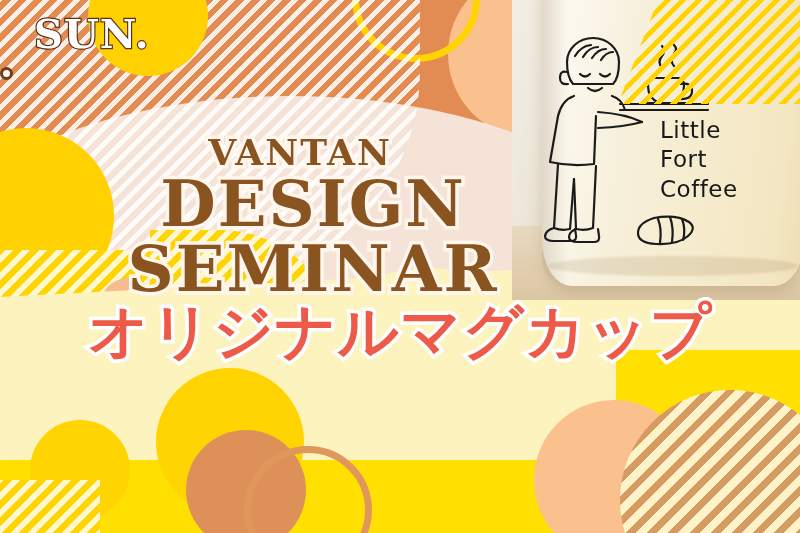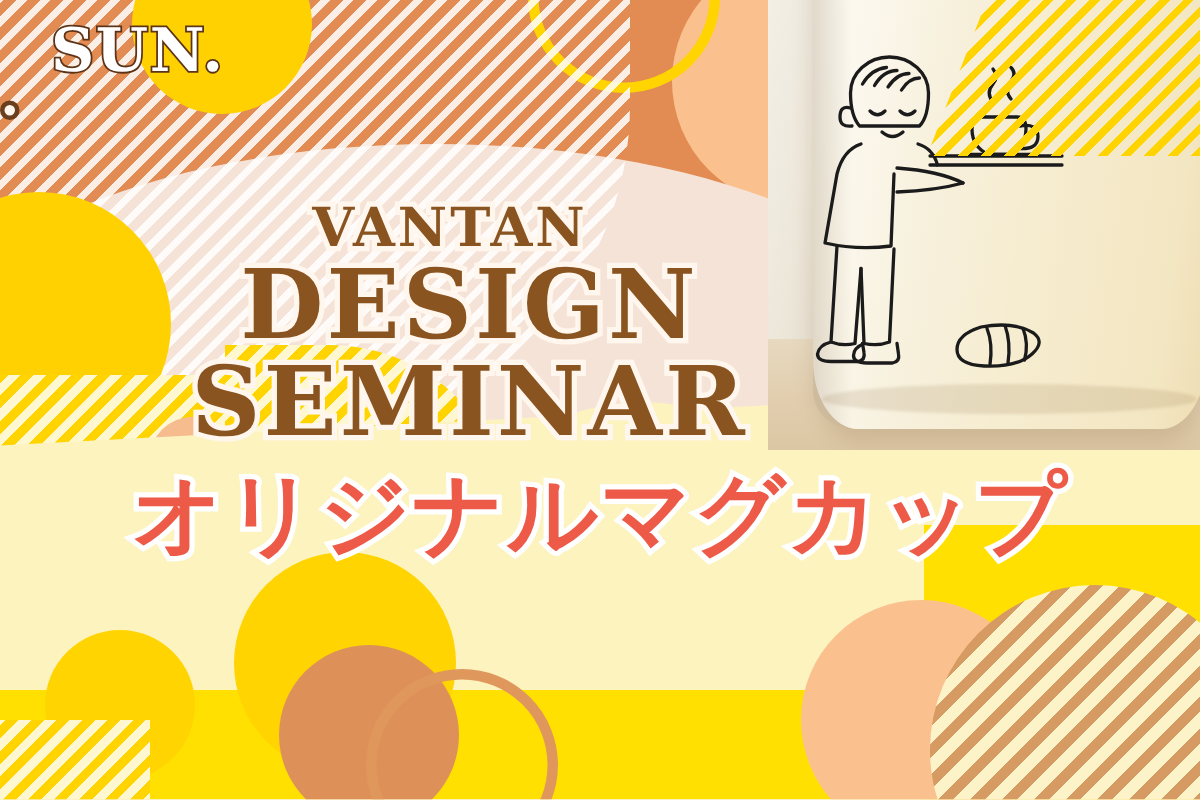--- a/index.html
+++ b/index.html
@@ -182,21 +182,20 @@
     text-align:center;z-index:36;
   }
   .jp-line{
     font-family:"DejaVu Sans", sans-serif;
     font-weight:700;
     color:#EE5A48;
     -webkit-text-stroke:7px #FFFFFF;
     paint-order:stroke fill;
     line-height:1.06;
     letter-spacing:1px;
-    margin-top:12px;
   }
   .jp-1{font-size:60px;}
   .jp-2{font-size:60px;margin-top:4px;}
 </style>
 </head>
 <body>
 
 <div id="banner">
 
   <div class="bg-base"></div>
@@ -284,20 +283,25 @@
         <path d="M42 228 q-8 2 -9 8 q0 5 9 5 l18 0 q5 -1 4 -6 l-1 -6"></path>
         <path d="M64 229 q-7 3 -7 8 q0 5 9 5 l17 0 q5 -1 4 -6 l-1 -7"></path>
 
         <path d="M142 218 q-16 5 -16 15 q0 10 18 11 q22 1 32 -8 q9 -8 1 -14 q-13 -8 -35 -4 z"></path>
         <path d="M146 219 q4 10 2 24"></path>
         <path d="M158 217 q4 11 2 25"></path>
         <path d="M170 219 q4 10 1 21"></path>
       </g>
     </svg>
 
+    <div class="mug-text">
+      <div>Little</div>
+      <div>Fort</div>
+      <div>Coffee</div>
+    </div>
 
     <div class="stripes st-yellow" style="right:-8px;top:-16px;width:190px;height:190px;clip-path:polygon(46px 0,190px 0,190px 120px,0 120px);"></div>
   </div>
 
   <div class="date-line">
     <span class="date-day">SUN.</span>
   </div>
 
   <div class="title-block">
     <div class="title-line title-1">VANTAN</div>

